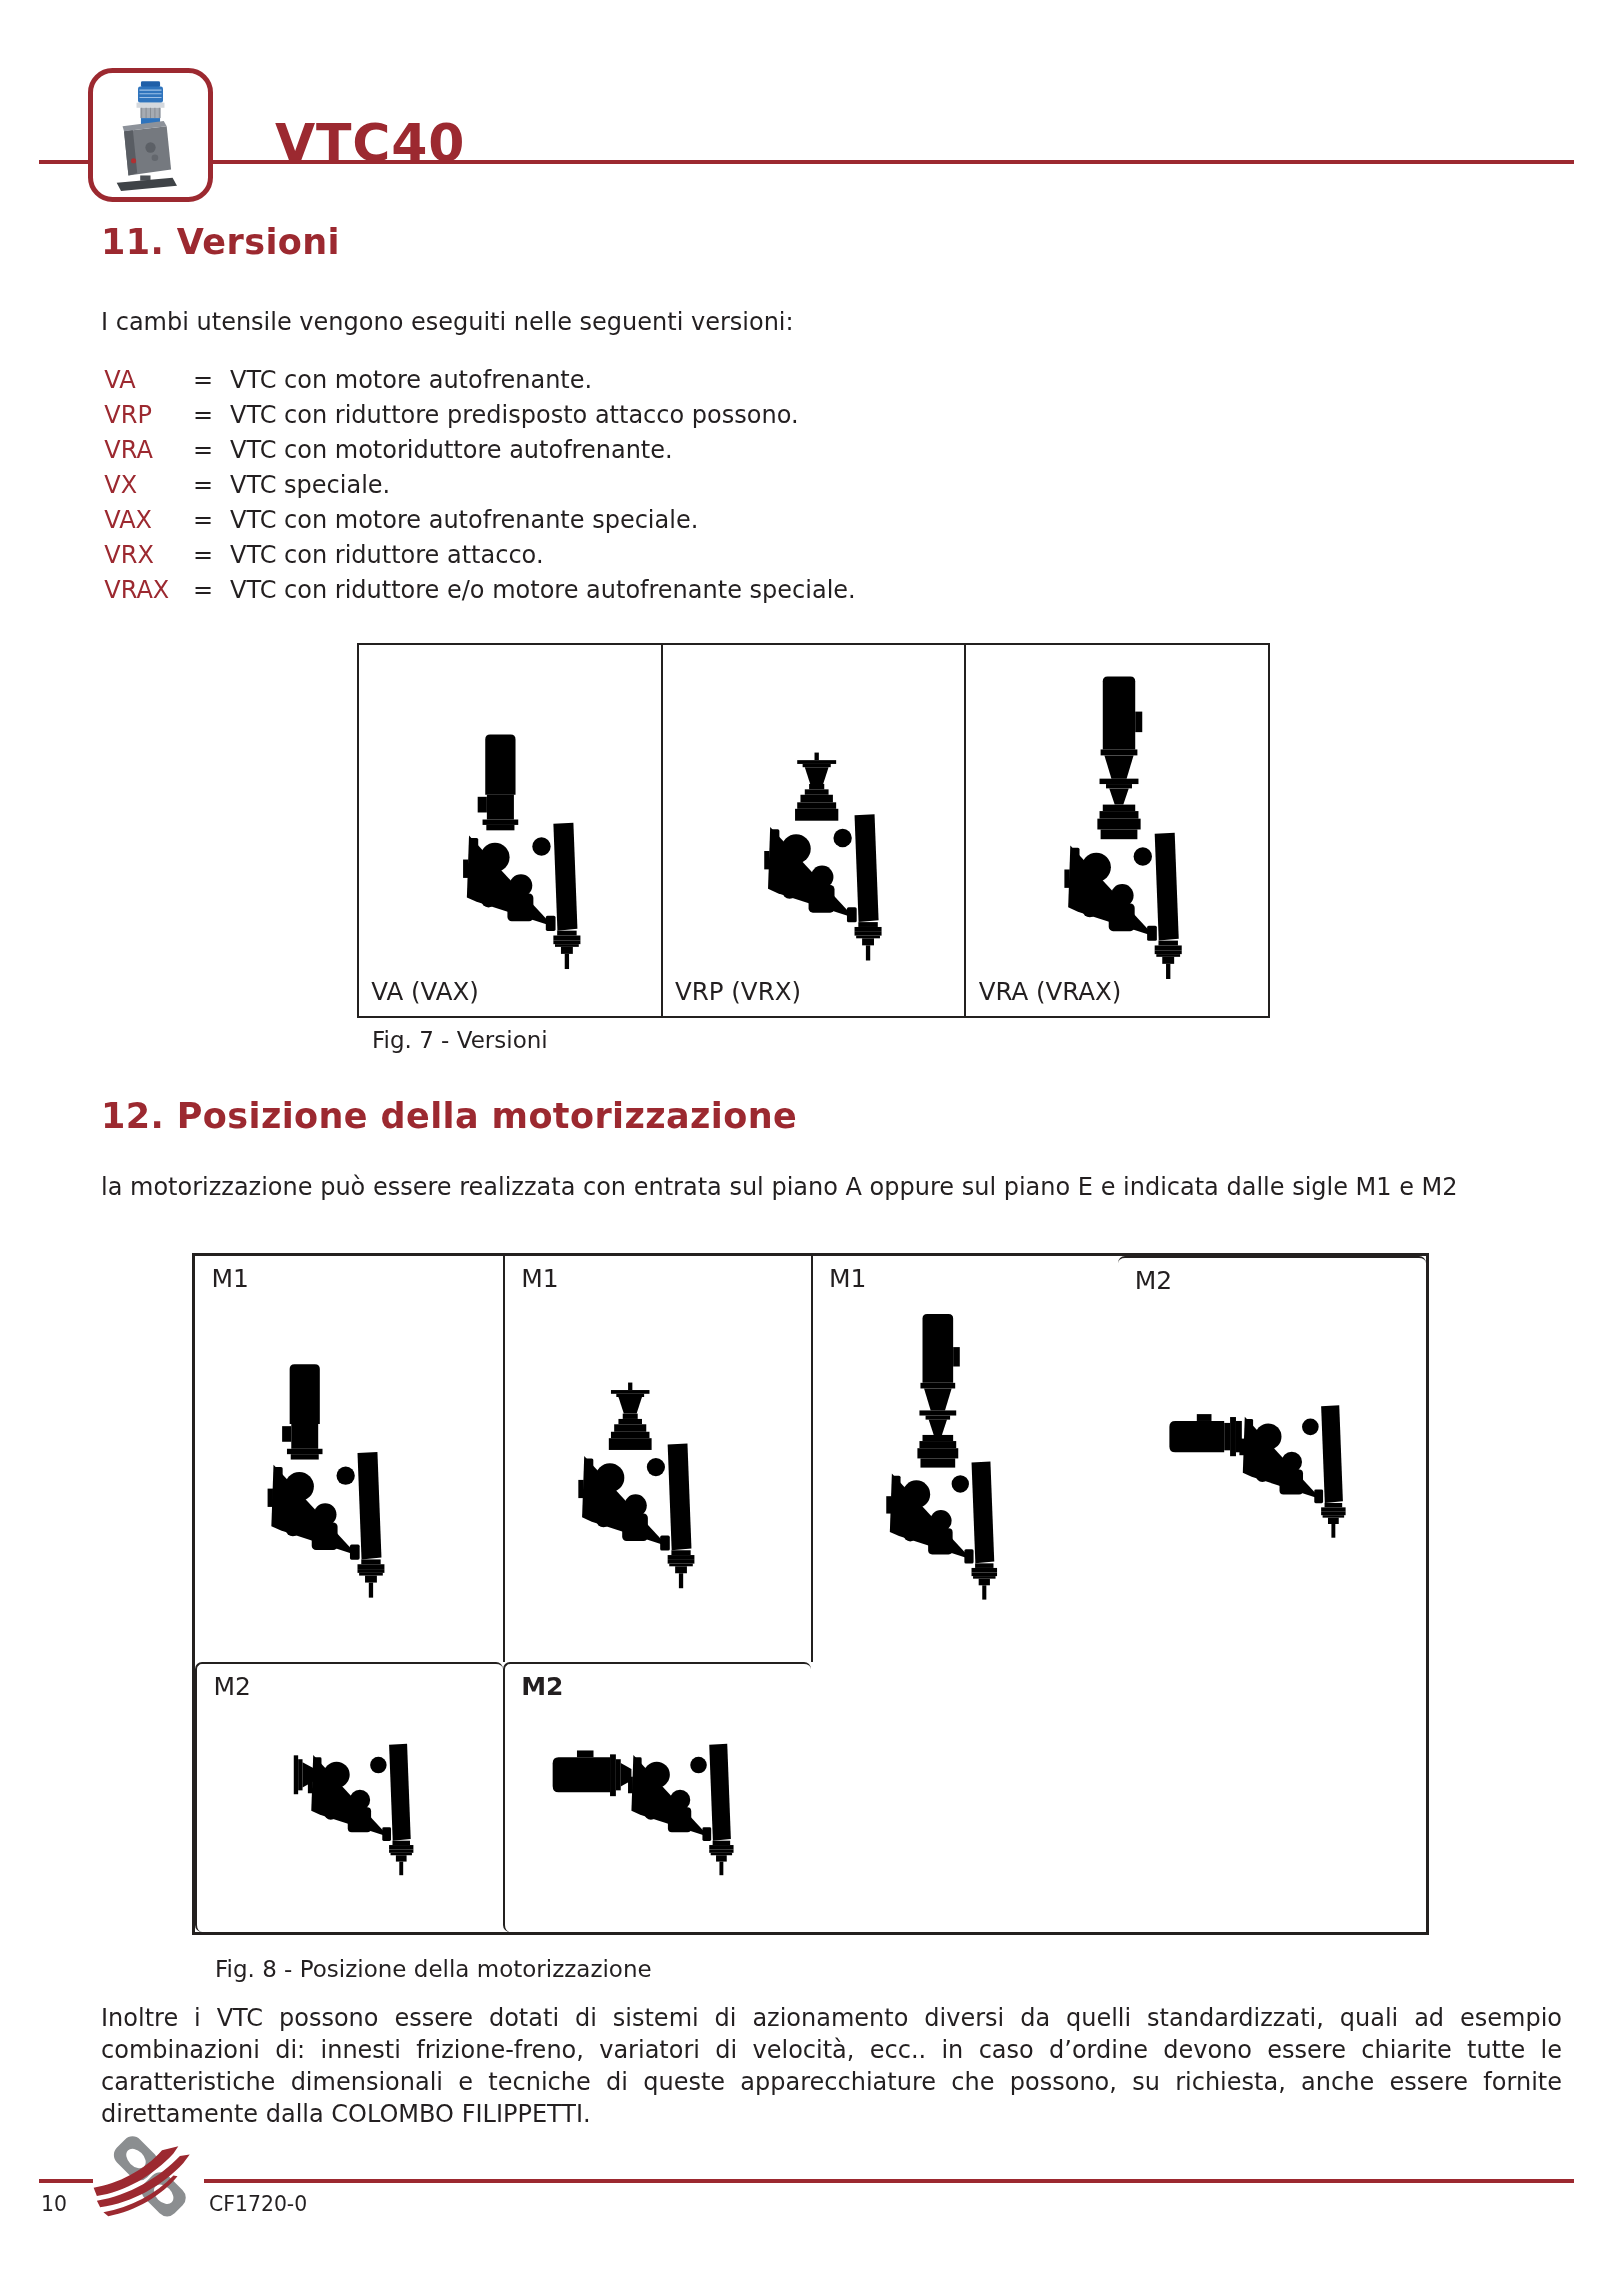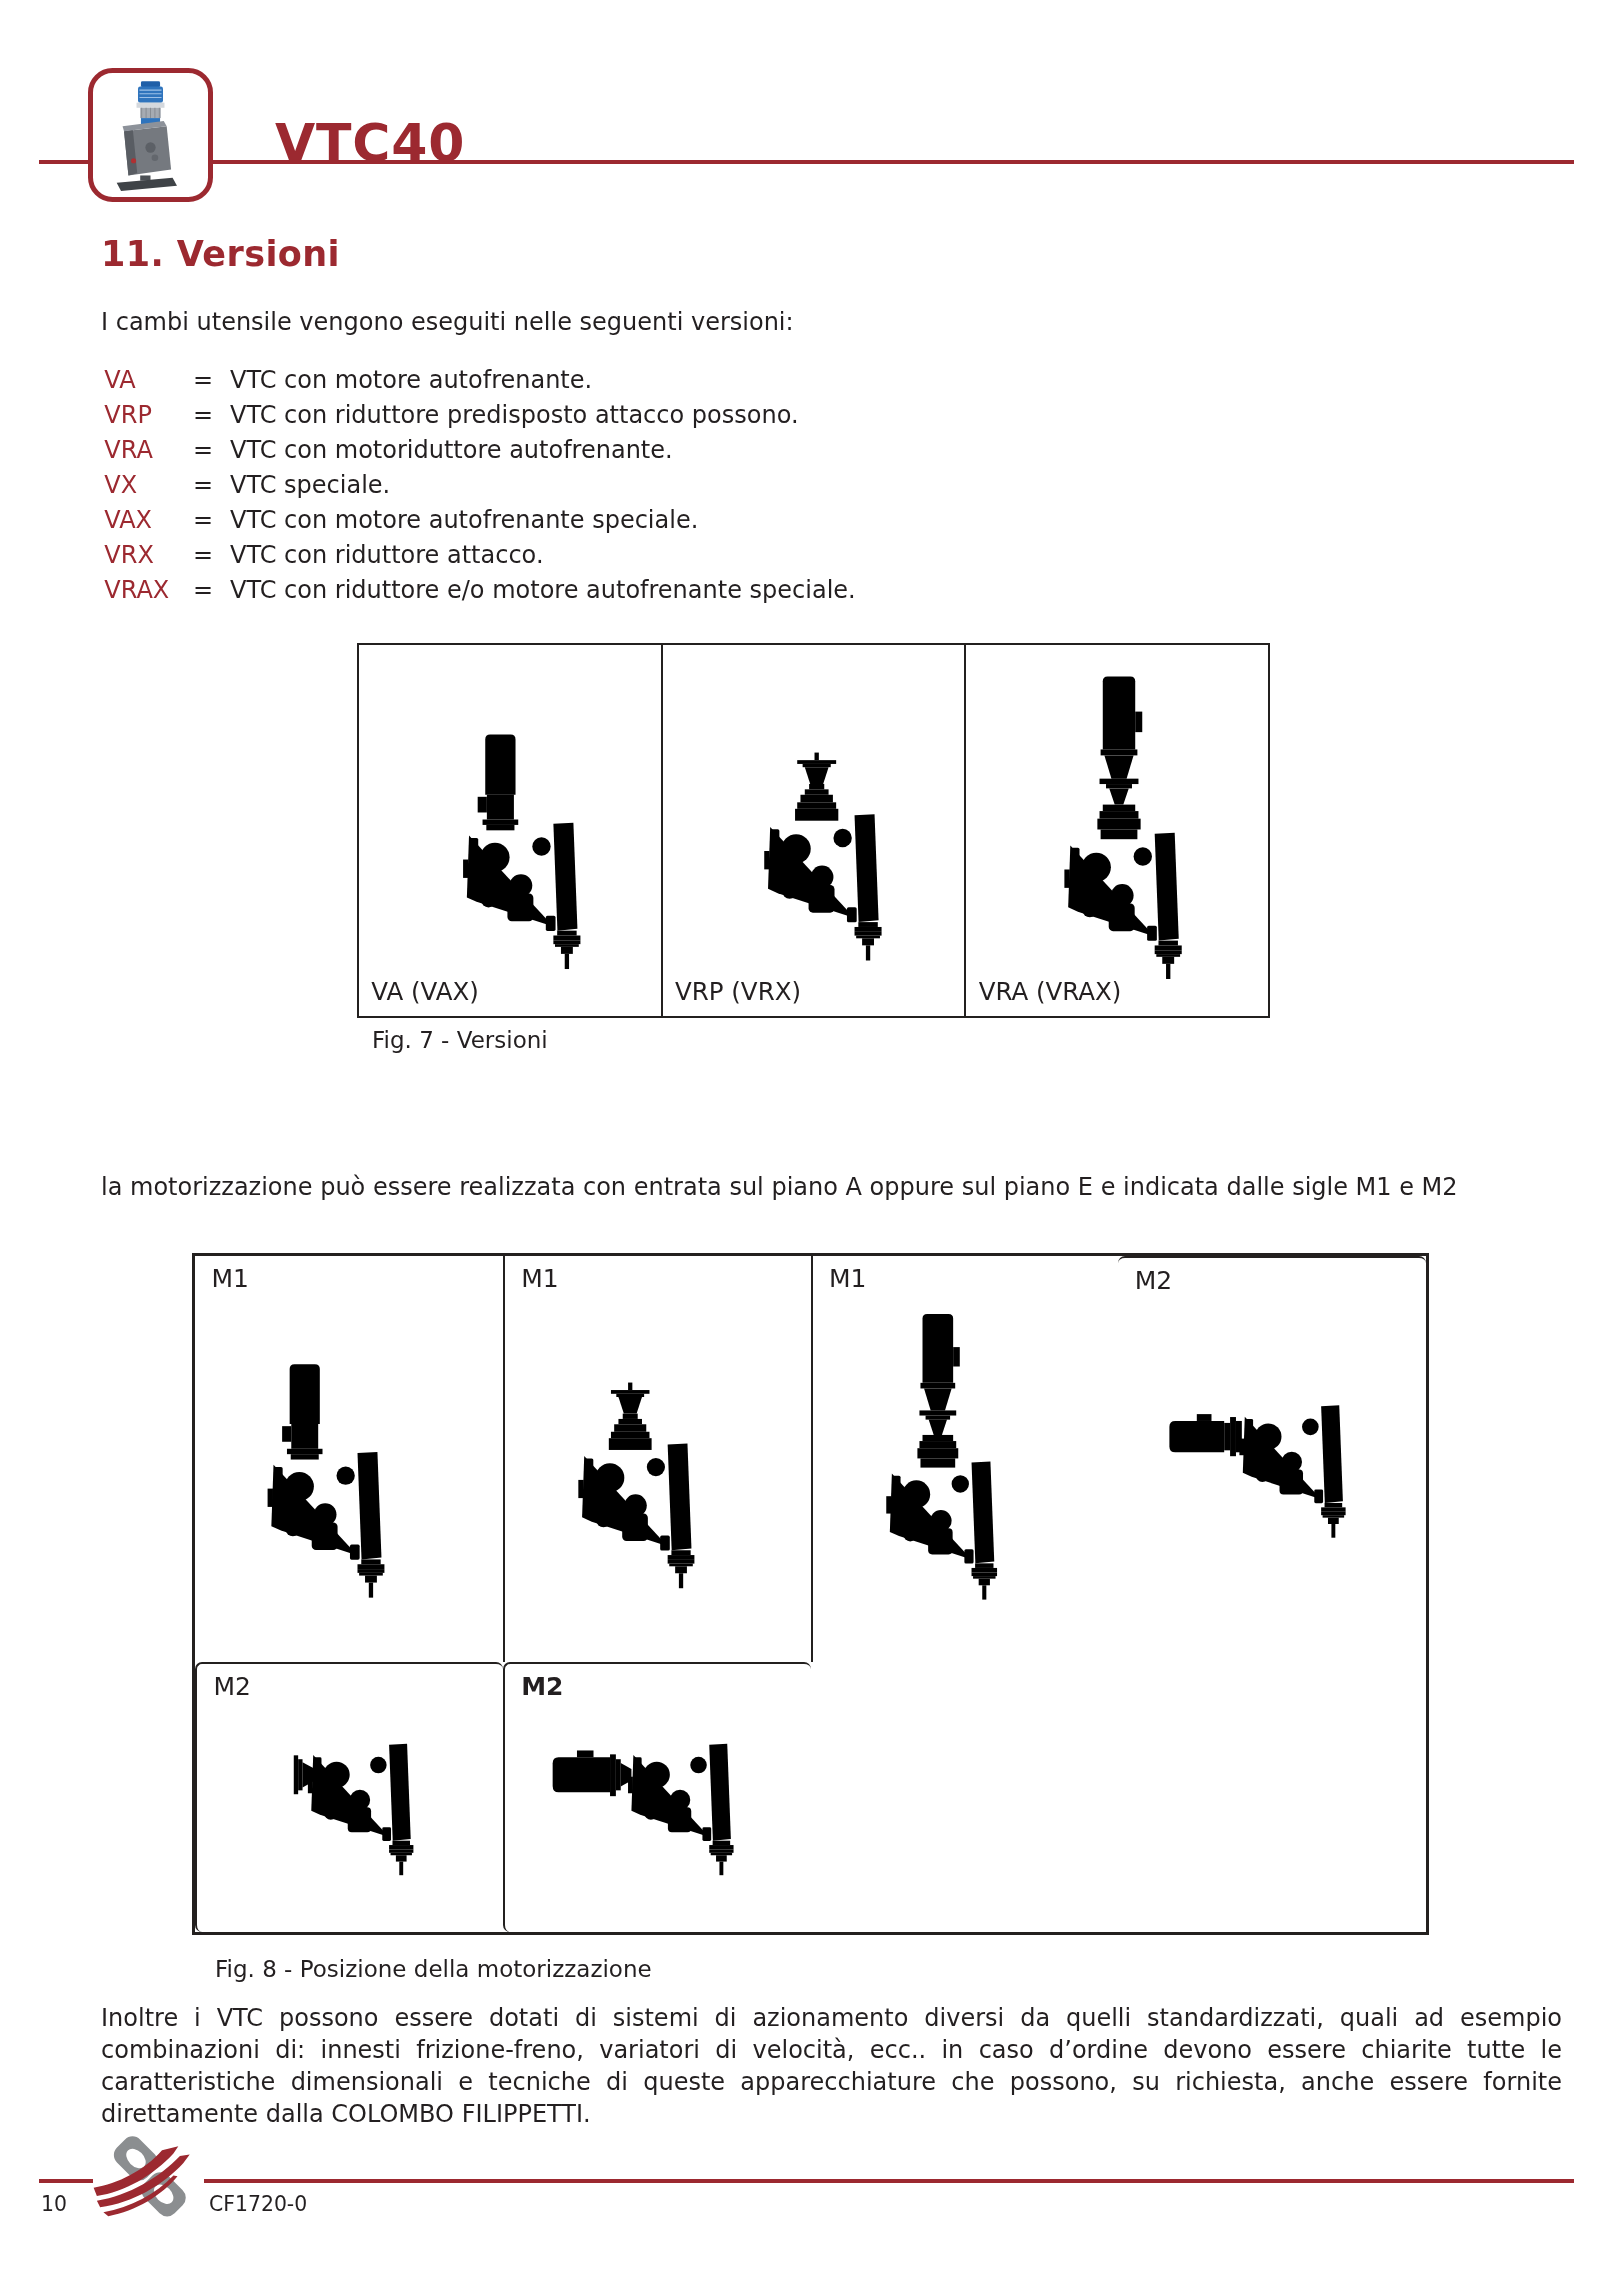--- a/index.html
+++ b/index.html
@@ -13,21 +13,21 @@
   .abs{position:absolute;}
   
   .hrule{position:absolute; height:4.1px; background:var(--accent);}
   #logo-box{
     left:88px; top:68px; width:125px; height:134px;
     border:5.7px solid var(--accent); border-radius:24.5px; background:#fff; z-index:2;
     display:flex; align-items:center; justify-content:center;
   }
   #brand-title{ left:275px; top:113px; font-size:52px; color:var(--accent); letter-spacing:0.8px; z-index:1;font-weight:bold;}
   
-  .h-sec{ left:101px; font-size:35px; font-weight:bold; color:var(--accent); letter-spacing:0.4px;margin-top:12px;}
+  .h-sec{ left:101px; font-size:35px; font-weight:bold; color:var(--accent); letter-spacing:0.4px;}
   .para{ left:101px; width:1461px; font-size:24px; line-height:32px; color:var(--ink);}
   .just{ text-align:justify;}
   
   #versions{ left:101px; top:366px; width:1145px;}
   .vrow{ position:relative; height:35px; font-size:24px;}
   .vcode{ position:absolute; left:3.3px; color:var(--accent);}
   .veq{ position:absolute; left:92px;}
   .vdesc{ position:absolute; left:129px;}
   
   #fig7{ left:357px; top:643px; width:913px; height:375px; border:2px solid var(--line); display:flex;}
@@ -260,20 +260,21 @@
         <g transform="translate(84,182) scale(0.76)">
             <use href="#gb"></use>
             <use href="#att-vra"></use>
           </g>
       </svg>
       <span class="f7label">VRA (VRAX)</span>
     </div>
   </div>
   <div class="abs figcap" style="left:372px; top:1027px;text-align:right;">Fig. 7 - Versioni</div>
 
+  <h2 class="abs h-sec" style="top:1096px;">12. Posizione della motorizzazione</h2>
   <p class="abs para just" style="top:1171px;">la motorizzazione può essere realizzata con entrata sul piano A oppure sul piano E e indicata dalle sigle M1 e M2</p>
 
   <div class="abs" id="fig8">
     <div class="f8cell">
       <svg class="draw" viewBox="0 0 503 496" aria-hidden="true">
         <g transform="translate(116,182) scale(0.88)">
             <use href="#gb"></use>
             <use href="#att-va"></use>
           </g>
       </svg>

